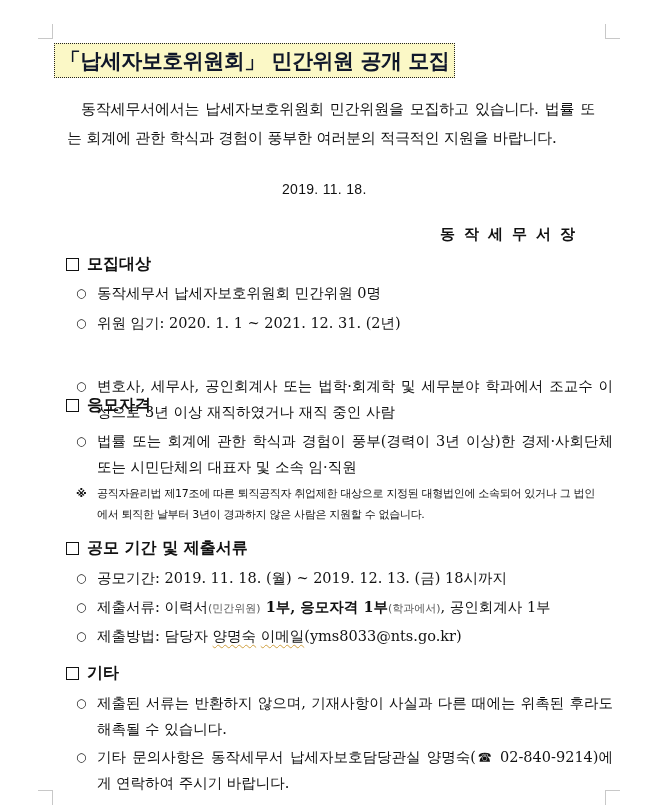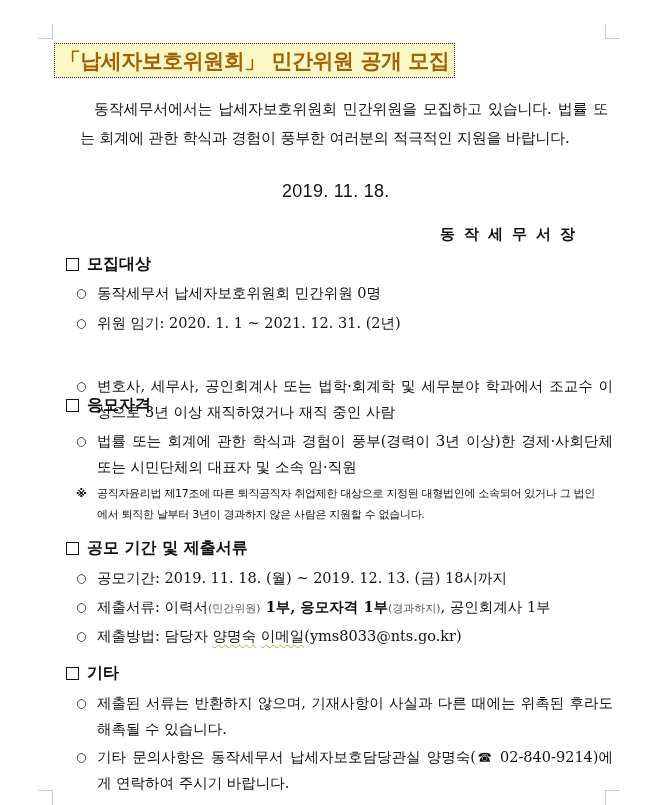--- a/index.html
+++ b/index.html
@@ -12,26 +12,26 @@
   .crop.br { left: 605px; top: 790px; border-width: 1px 0 0 1px; }
 
   .title-box { position: absolute; left: 54px; top: 43px; width: 400px; height: 35px;
                box-sizing: border-box; width: 401px; border: 1.5px dotted #222; background: #fbf8c6;
                left: 54px; width: 401px; }
   .title-box { left: 54px; width: 401px; }
   .title-box { width: 401px; }
   .title-inner { position: absolute; left: 0; right: 0; top: 0; bottom: 0; display: flex;
                  align-items: center; justify-content: center;
                  font-family: "DejaVu Sans", "Liberation Sans", sans-serif; font-weight: bold;
-                 font-size: 21px; letter-spacing: -0.5px; color: #a16207; }
+                 font-size: 21px; letter-spacing: -0.5px; color: #0f172a; }
 
-  .intro { position: absolute; left: 80px; top: 95px; width: 528px; font-size: 15px;
+  .intro { position: absolute; left: 67px; top: 95px; width: 528px; font-size: 15px;
            line-height: 29px; text-align: justify; letter-spacing: -0.2px; }
   .intro .indent { display: inline-block; width: 14px; }
-  .date { position: absolute; left: 282px; top: 181px; font-size: 18px; letter-spacing: 0.3px;
+  .date { position: absolute; left: 282px; top: 181px; font-size: 14px; letter-spacing: 0.3px;
           font-family: "Liberation Sans", sans-serif; }
   .office { position: absolute; left: 440px; top: 206px; font-size: 15px; font-weight: bold;
             letter-spacing: 9px; font-family: "DejaVu Sans", sans-serif; margin-top: 19px; }
 
   .section { position: absolute; left: 66px; font-size: 16px; font-weight: bold;
              display: flex; align-items: center; gap: 8px; }
   .sq { display: inline-block; width: 13px; height: 13px; border: 1.6px solid #111; box-sizing: border-box; }
   .item { position: absolute; left: 76px; font-size: 14.5px; line-height: 26px; display: flex; }
   .item .bullet { width: 21px; flex: none; font-size: 12px; line-height: 26px; }
   .item .txt { width: 516px; text-align: justify; }
@@ -95,21 +95,21 @@
   <span class="sq"></span>
   <span>공모 기간 및 제출서류</span>
 </div>
 <div class="item" style="top:565px;">
   <span class="bullet">○</span>
   <span class="txt">공모기간: 2019. 11. 18. (월)  ~  2019. 12. 13. (금)  18시까지</span>
 </div>
 <div class="item" style="top:594px;">
   <span class="bullet">○</span>
   <span class="txt">
-    <span>제출서류: 이력서</span><span class="small-gray">(민간위원)</span><span class="bold-num"> 1부, 응모자격 1부</span><span class="small-gray">(경과하지)</span><span>, 공인회계사 1부</span>
+    <span>제출서류: 이력서</span><span class="small-gray">(민간위원)</span><span class="bold-num"> 1부, 응모자격 1부</span><span class="small-gray">(학과에서)</span><span>, 공인회계사 1부</span>
   </span>
 </div>
 <div class="item" style="top:623px;">
   <span class="bullet">○</span>
   <span class="txt">
     <span>제출방법: 담당자 </span><span class="squiggle">양명숙</span> <span class="squiggle">이메일</span><span>(yms8033@nts.go.kr)</span>
   </span>
 </div>
 
 <div class="section" style="top:663px;">

